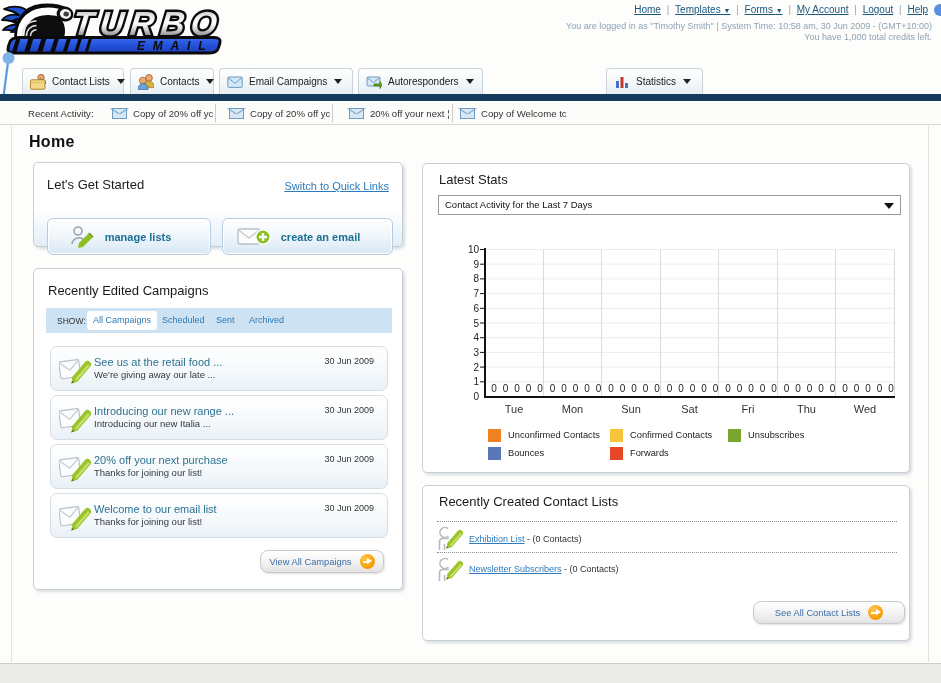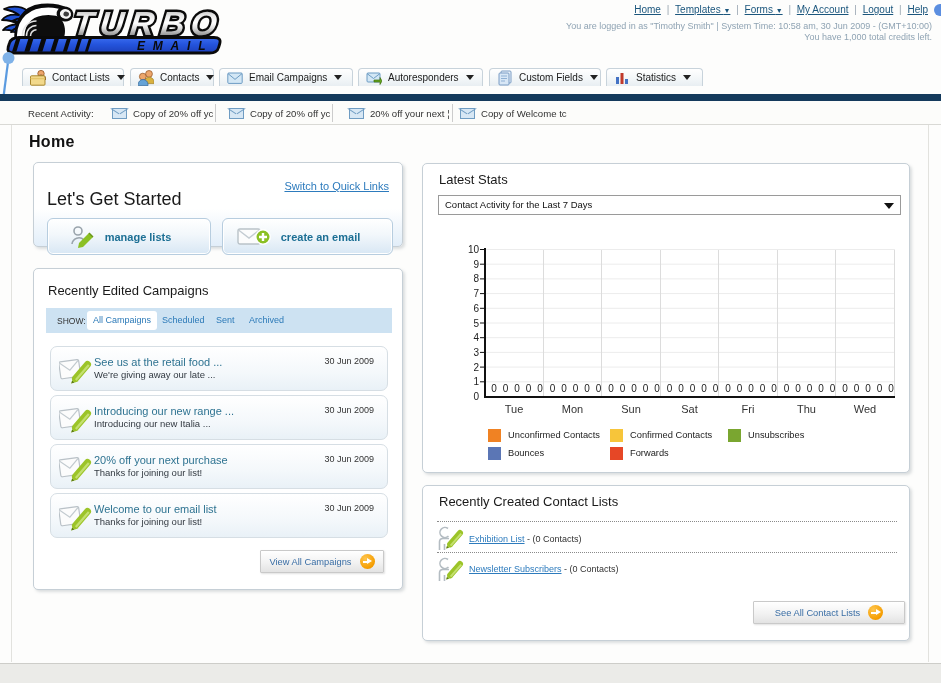--- a/index.html
+++ b/index.html
@@ -8,55 +8,55 @@
 a { text-decoration:underline; }
 .toplinks { position:absolute; top:4px; right:10px; font-size:10px; color:#9aa7b2; white-space:nowrap; }
 .toplinks a { color:#1b567d; margin:0 3px; }
 .toplinks .car { font-size:7px; color:#1b567d; }
 .sysline { position:absolute; top:21px; right:9px; font-size:9px; color:#8fa3b3; }
 .sysline2 { position:absolute; top:32px; right:9px; font-size:9px; color:#8fa3b3; }
 .bluedot-tr { position:absolute; top:4px; right:-5px; width:12px; height:12px; border-radius:50%; background:#5b8ee0; }
 
 
 #tabs { position:absolute; top:68px; left:0; width:941px; height:26px; }
-.tab { position:absolute; top:0; height:18px; border:1px solid #c8d3db; border-bottom:none; border-radius:4px 4px 0 0; background:linear-gradient(#ffffff,#f2f6f8 60%,#e8eef2); font-size:10px; color:#1a1a1a; display:flex; align-items:center; padding:0 7px; white-space:nowrap; }
+.tab { position:absolute; top:0; height:26px; border:1px solid #c8d3db; border-bottom:none; border-radius:4px 4px 0 0; background:linear-gradient(#ffffff,#f2f6f8 60%,#e8eef2); font-size:10px; color:#1a1a1a; display:flex; align-items:center; padding:0 7px; white-space:nowrap; }
 .tab .ticon { width:16px; height:16px; margin-right:6px; flex:0 0 16px; }
 .tab .car2 { margin-left:7px; width:0; height:0; border-left:4px solid transparent; border-right:4px solid transparent; border-top:5px solid #222; }
 #navybar { position:absolute; top:94px; left:0; width:941px; height:7px; background:#143a5c; }
 #activity { position:absolute; top:101px; left:0; width:941px; height:24px; background:#fcfcfa; border-bottom:1px solid #d9d9d5; font-size:9.6px; color:#333; }
 #activity .lbl { position:absolute; left:28px; top:7px; }
 .actitem { position:absolute; top:3px; height:18px; display:flex; align-items:center; border-right:1px solid #ccc; padding-right:2px; }
 .env { width:15px; height:11px; background:#d7e7f4; border:1px solid #6f9cc2; position:relative; margin-right:6px; }
 .env:before, .env:after { content:""; position:absolute; top:-1px; width:10px; height:10px; border-top:1px solid #6f9cc2; }
 .env:before { left:-2px; transform:rotate(33deg); transform-origin:top left; }
 .env:after { right:-2px; transform:rotate(-33deg); transform-origin:top right; }
 
 #home-h { position:absolute; left:29px; top:133px; font-size:16px; font-weight:bold; color:#111; letter-spacing:.3px; }
 
 .panel { position:absolute; background:#fff; border:1px solid #c6cfd6; border-radius:5px; box-shadow:2px 2px 3px rgba(120,130,140,.25); }
 #panelA { left:33px; top:162px; width:370px; height:85px; background:linear-gradient(#ffffff 55%, #e2eef9); }
-#panelA h2 { position:absolute; left:13px; top:14px; font-size:18px; font-weight:normal; color:#1a1a1a;margin-top:12px; }
+#panelA h2 { position:absolute; left:13px; top:14px; font-size:13px; font-weight:normal; color:#1a1a1a; }
 #panelA .switch { position:absolute; right:13px; top:17px; font-size:11px; color:#2d7bbd; }
 .bigbtn { position:absolute; top:55px; height:37px; border:1px solid #b7cddf; border-radius:6px; background:linear-gradient(#ffffff,#f2f7fb 45%,#d8e7f4); box-shadow:inset 0 0 0 1px #fff; display:flex; align-items:center; justify-content:center; padding-right:18px; font-size:11px; font-weight:bold; color:#1c6f94; }
 #btn-manage { left:13px; width:164px; }
 #btn-create { left:188px; width:171px; }
 .bigbtn svg { margin-right:10px; }
 
 #panelB { left:33px; top:268px; width:370px; height:322px; }
 #panelB h2 { position:absolute; left:14px; top:14px; font-size:13px; font-weight:normal; color:#1a1a1a; }
 #showbar { position:absolute; left:12px; top:39px; width:346px; height:25px; background:#cde2f2; font-size:9px; color:#333; }
 #showbar .sh { position:absolute; left:11px; top:8px; font-size:8.5px; }
 #showbar .pill { position:absolute; left:41px; top:3px; height:19px; line-height:19px; padding:0 6px; background:#fff; border-radius:3px; color:#2c7ab8; }
 #showbar a { color:#2c7ab8; text-decoration:none; position:absolute; top:7px; }
 .citem { position:absolute; left:16px; width:338px; height:45px; border:1px solid #d6dee4; border-radius:7px; background:linear-gradient(#ffffff,#f4f8fb 60%,#e9f1f7); }
 .citem .tit { position:absolute; left:43px; top:9px; font-size:11px; color:#2e7391; }
 .citem .sub { position:absolute; left:43px; top:22px; font-size:9.5px; color:#333a42; }
 .citem .date { position:absolute; right:13px; top:9px; font-size:9px; color:#333; }
 .citem svg.cico { position:absolute; left:8px; top:8px; }
-.gbtn { position:absolute; height:24px; border:1px solid #c9c9c9; border-radius:1px; background:linear-gradient(#ffffff,#f2f2f2 55%,#e3e3e3); display:flex; align-items:center; justify-content:center; font-size:9.3px; color:#3a6ea5; box-shadow:1px 1px 2px rgba(0,0,0,.12); white-space:nowrap; }
+.gbtn { position:absolute; height:24px; border:1px solid #c9c9c9; border-radius:8px; background:linear-gradient(#ffffff,#f2f2f2 55%,#e3e3e3); display:flex; align-items:center; justify-content:center; font-size:9.3px; color:#3a6ea5; box-shadow:1px 1px 2px rgba(0,0,0,.12); white-space:nowrap; }
 .gbtn .oc { width:15px; height:15px; border-radius:50%; background:radial-gradient(circle at 35% 30%, #ffc54d, #f59d00 70%, #d97f00); margin-left:8px; position:relative; }
 .gbtn .oc:before { content:""; position:absolute; left:3px; top:6.5px; width:6px; height:2px; background:#fff; }
 .gbtn .oc:after { content:""; position:absolute; right:2.5px; top:4px; width:0; height:0; border-top:3.5px solid transparent; border-bottom:3.5px solid transparent; border-left:5px solid #fff; }
 #btn-viewall { left:226px; top:281px; width:124px; height:23px; }
 
 #panelC { left:422px; top:163px; width:488px; height:310px; }
 #panelC h2 { position:absolute; left:16px; top:8px; font-size:13px; font-weight:normal; color:#1a1a1a; }
 #sel { position:absolute; left:15px; top:31px; width:463px; height:20px; border:1px solid #9a9a9a; background:#fff; font-size:9.5px; color:#111; line-height:18px; padding-left:6px; }
 #sel .ar { position:absolute; right:6px; top:7px; width:0; height:0; border-left:5px solid transparent; border-right:5px solid transparent; border-top:6px solid #111; }
 
@@ -157,25 +157,20 @@
         </svg>Contacts<span class="car2"></span></div>
     <div class="tab" style="left:219px; width:134px;"><svg class="ticon" viewBox="0 0 16 16">
           <rect x="0.8" y="3" width="14.4" height="10.4" rx="1" fill="#d3e7f5" stroke="#6d9cc4"></rect>
           <path d="M1 3.6 L8 9.4 L15 3.6" fill="none" stroke="#6d9cc4"></path>
         </svg>Email Campaigns<span class="car2"></span></div>
     <div class="tab" style="left:358px; width:125px;"><svg class="ticon" viewBox="0 0 16 16">
           <rect x="1" y="3" width="13" height="9" rx="1" fill="#d3e7f5" stroke="#6d9cc4"></rect>
           <path d="M1 3.5 L7.5 8.5 L14 3.5" fill="none" stroke="#6d9cc4"></path>
           <path d="M8 10 L14 10 L14 7.5 L16 11 L14 14.5 L14 12 L8 12 Z" fill="#64a71e" stroke="#3f7011" stroke-width=".7"></path>
         </svg>Autoresponders<span class="car2"></span></div>
-    <div class="tab" style="left:489px; width:112px;"><svg class="ticon" viewBox="0 0 16 16">
-          <rect x="4" y="1" width="10" height="12" rx="1" fill="#e9f1fa" stroke="#7a9cc4"></rect>
-          <rect x="2" y="3" width="10" height="12" rx="1" fill="#d8e7f6" stroke="#7a9cc4"></rect>
-          <path d="M4 6 h6 M4 8.5 h6 M4 11 h4" stroke="#8fb0d4" stroke-width="1"></path>
-        </svg>Custom Fields<span class="car2"></span></div>
     <div class="tab" style="left:606px; width:97px;"><svg class="ticon" viewBox="0 0 16 16">
           <rect x="2" y="7" width="3" height="7" fill="#4472c4"></rect>
           <rect x="6.5" y="3" width="3" height="11" fill="#c0392b"></rect>
           <rect x="11" y="9" width="3" height="5" fill="#4472c4"></rect>
         </svg>Statistics<span class="car2"></span></div>
   </div>
   <div id="navybar"></div>
 
   <div id="activity">
     <span class="lbl">Recent Activity:</span>

